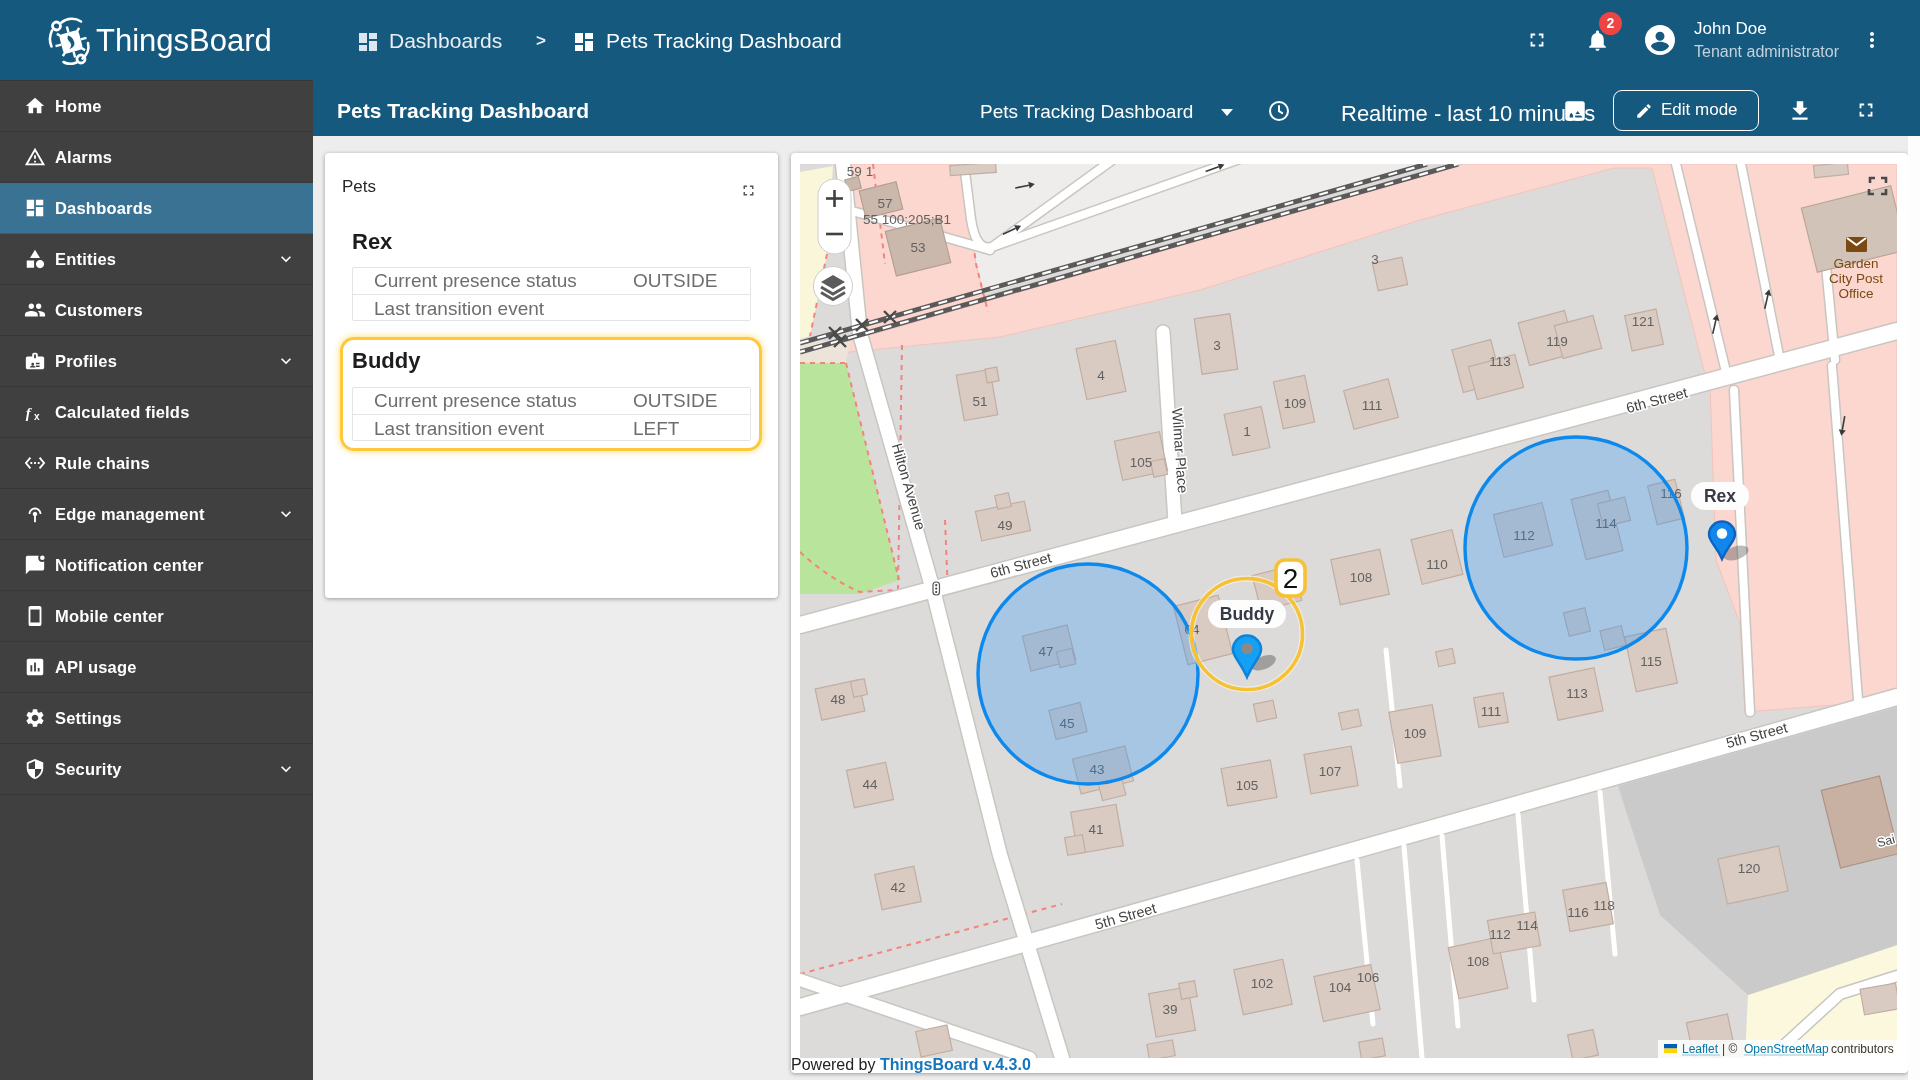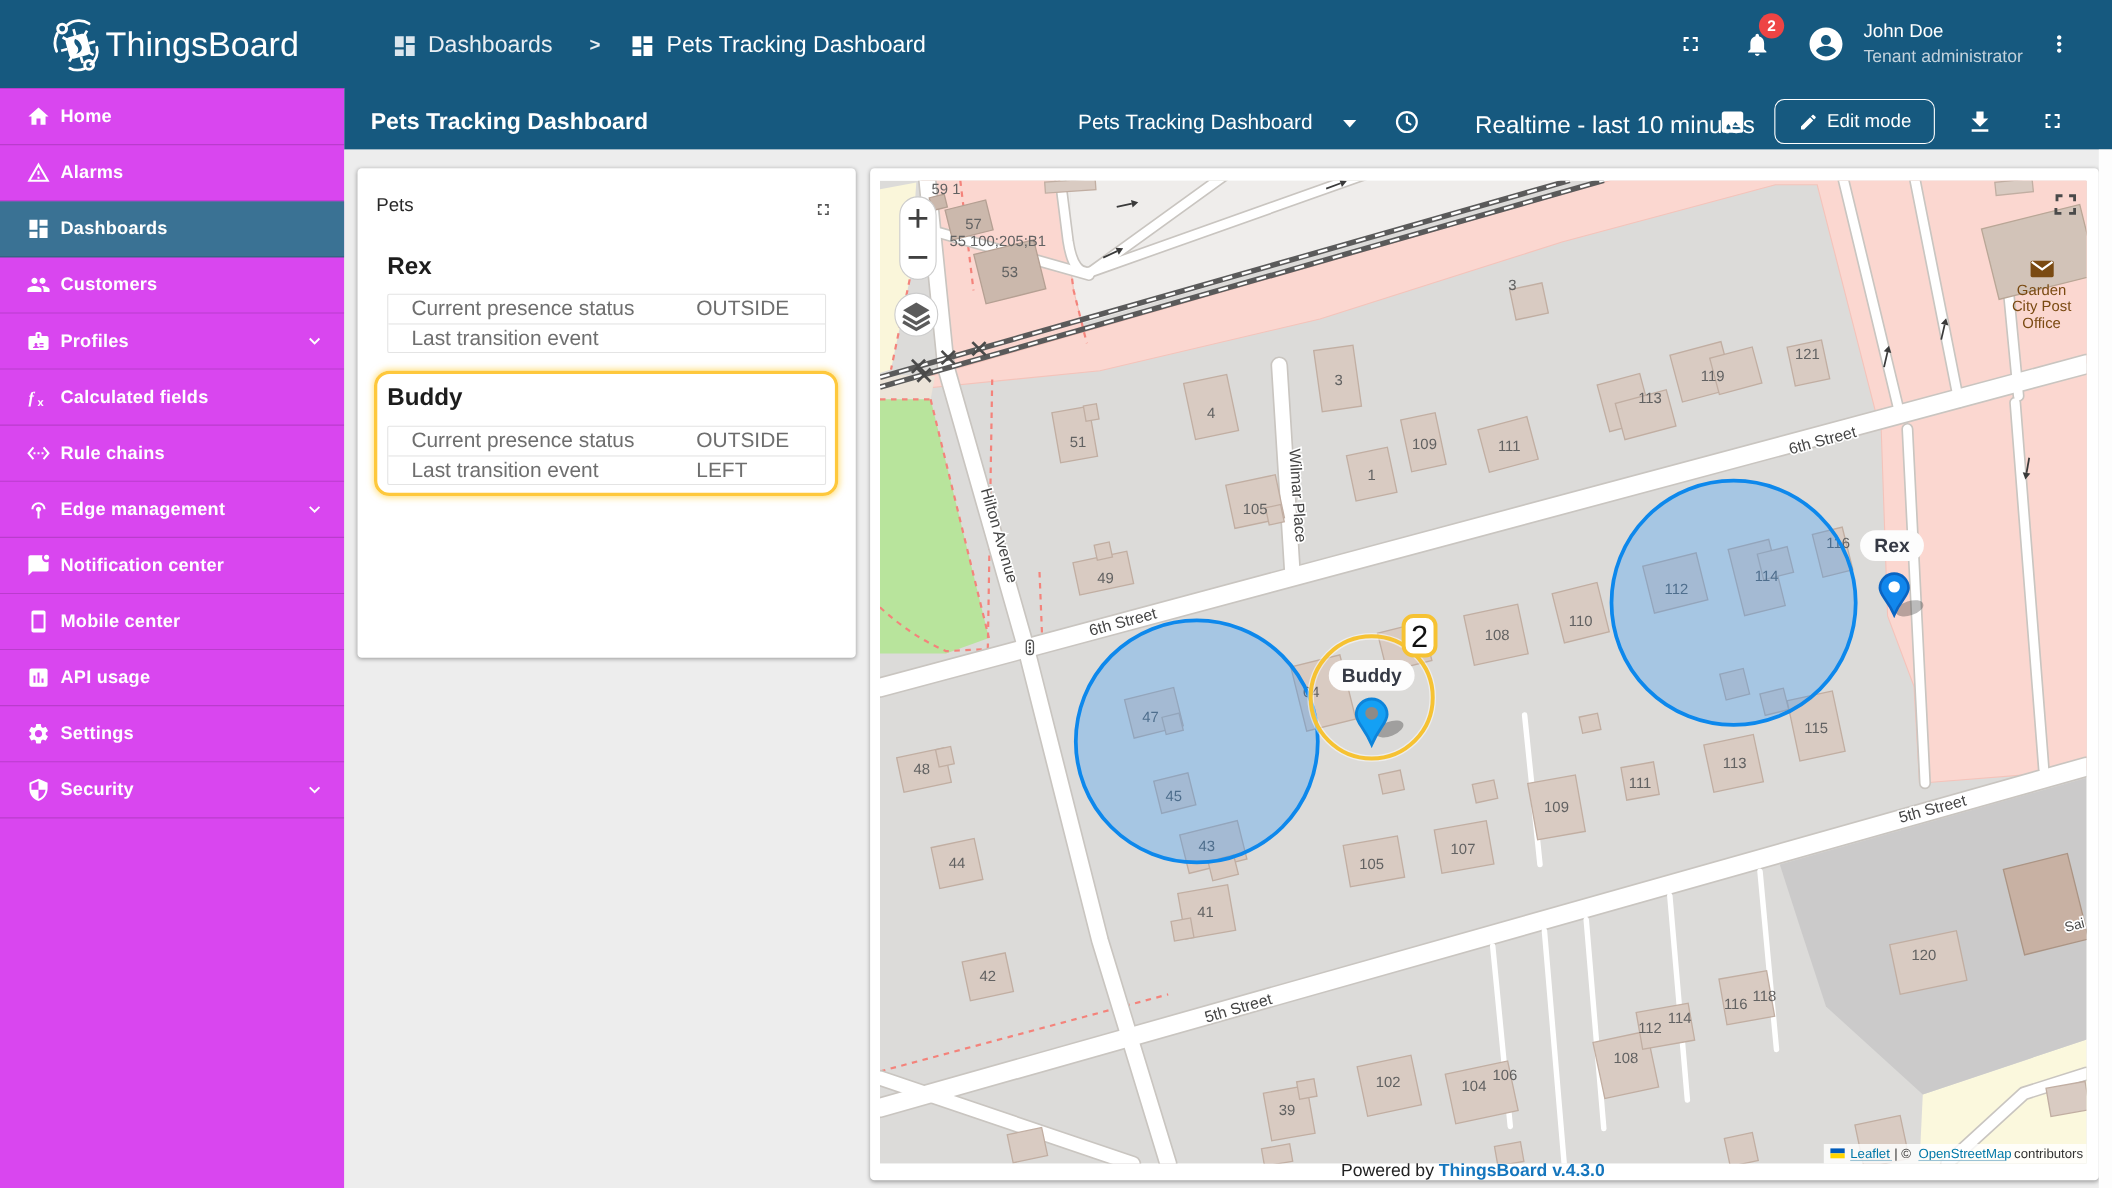--- a/index.html
+++ b/index.html
@@ -1,20 +1,20 @@
 <!DOCTYPE html>
 <html><head>
 <meta charset="utf-8">
 <style>
   * { margin:0; padding:0; box-sizing:border-box; }
   html,body { width:1920px; height:1080px; overflow:hidden; background:#ededed;
     font-family:"Liberation Sans", sans-serif; }
   .abs { position:absolute; }
   #navbar { position:absolute; left:0; top:0; width:1920px; height:80px; background:#16597f; }
-  #sidebar { position:absolute; left:0; top:80px; width:313px; height:1000px; background:#d946ef; border-top:1px solid rgba(0,0,0,0.15); }
+  #sidebar { position:absolute; left:0; top:80px; width:313px; height:1000px; background:#404040; border-top:1px solid rgba(0,0,0,0.15); }
   .mrow { position:relative; height:51px; display:flex; align-items:center; border-bottom:1px solid rgba(0,0,0,0.14); color:#fff; }
   .mrow .mic { width:22px; height:22px; margin-left:24px; flex:none; }
   .mrow .mlabel { margin-left:9px; font-size:16.5px; font-weight:700; letter-spacing:0.2px; }
   .mrow.sel { background:#3a7294; }
   .chev { position:absolute; right:17px; top:50%; margin-top:-10px; width:20px; height:20px; }
   #toolbar { position:absolute; left:313px; top:80px; width:1607px; height:56px; background:#16597f; color:#fff; }
   #content { position:absolute; left:313px; top:136px; width:1607px; height:944px; background:#ededed; }
   #scrollstrip { position:absolute; left:1908px; top:136px; width:12px; height:944px; background:#fdfdfd; }
   .card { position:absolute; background:#fff; border-radius:4px; box-shadow:0 1px 4px rgba(0,0,0,0.35); }
   #petscard { left:12px; top:17px; width:453px; height:445px; }
@@ -100,20 +100,29 @@
       <span class="mlabel">Alarms</span>
     </div>
 
   <div class="mrow sel">
       <svg class="mic" viewBox="0 0 24 24" fill="#fff">
         <path d="M3 13h8V3H3v10zm0 8h8v-6H3v6zm10 0h8V11h-8v10zm0-18v6h8V3h-8z"></path>
       </svg>
       <span class="mlabel">Dashboards</span>
     </div>
 
+  <div class="mrow">
+      <svg class="mic" viewBox="0 0 24 24" fill="#fff">
+        <path d="M12 2l-5.5 9h11L12 2zm5.5 11c-2.49 0-4.5 2.01-4.5 4.5s2.01 4.5 4.5 4.5 4.5-2.01 4.5-4.5-2.01-4.5-4.5-4.5zM3 21.5h8v-8H3v8z"></path>
+      </svg>
+      <span class="mlabel">Entities</span>
+    <svg class="chev" viewBox="0 0 24 24" fill="#fff">
+        <path d="M7.41 8.59L12 13.17l4.59-4.58L18 10l-6 6-6-6 1.41-1.41z"></path>
+      </svg>
+    </div>
 
   <div class="mrow">
       <svg class="mic" viewBox="0 0 24 24" fill="#fff">
         <path d="M16 11c1.66 0 2.99-1.34 2.99-3S17.66 5 16 5c-1.66 0-3 1.34-3 3s1.34 3 3 3zm-8 0c1.66 0 2.99-1.34 2.99-3S9.66 5 8 5C6.34 5 5 6.34 5 8s1.34 3 3 3zm0 2c-2.33 0-7 1.17-7 3.5V19h14v-2.5c0-2.33-4.67-3.5-7-3.5zm8 0c-.29 0-.62.02-.97.05 1.16.84 1.97 1.97 1.97 3.45V19h6v-2.5c0-2.33-4.67-3.5-7-3.5z"></path>
       </svg>
       <span class="mlabel">Customers</span>
     </div>
 
   <div class="mrow">
       <svg class="mic" viewBox="0 0 24 24" fill="#fff">
@@ -658,17 +667,17 @@
 <text x="882" y="889" fill="#0078a8">Leaflet</text>
 <rect x="882" y="890.5" width="38" height="1" fill="#9cc3d4"></rect>
 <text x="922" y="889" fill="#333">| ©</text>
 <text x="944" y="889" fill="#0078a8">OpenStreetMap</text>
 <rect x="944" y="890.5" width="79" height="1" fill="#9cc3d4"></rect>
 <text x="1031" y="889" fill="#333">contributors</text>
 </g>
 </svg>
     </div>
 
-    <div class="abs" style="left:0;top:903px;width:1096px;height:20px;font-size:16px;color:#222;text-align:center;">Powered by <span style="color:#1576bd;font-weight:700;">ThingsBoard v.4.3.0</span></div>
+    <div class="abs" style="left:0;top:903px;width:1096px;height:20px;font-size:16px;color:#222;text-align:left;">Powered by <span style="color:#1576bd;font-weight:700;">ThingsBoard v.4.3.0</span></div>
   </div>
 </div>
 
 <div id="scrollstrip"></div>
 
 </body></html>

